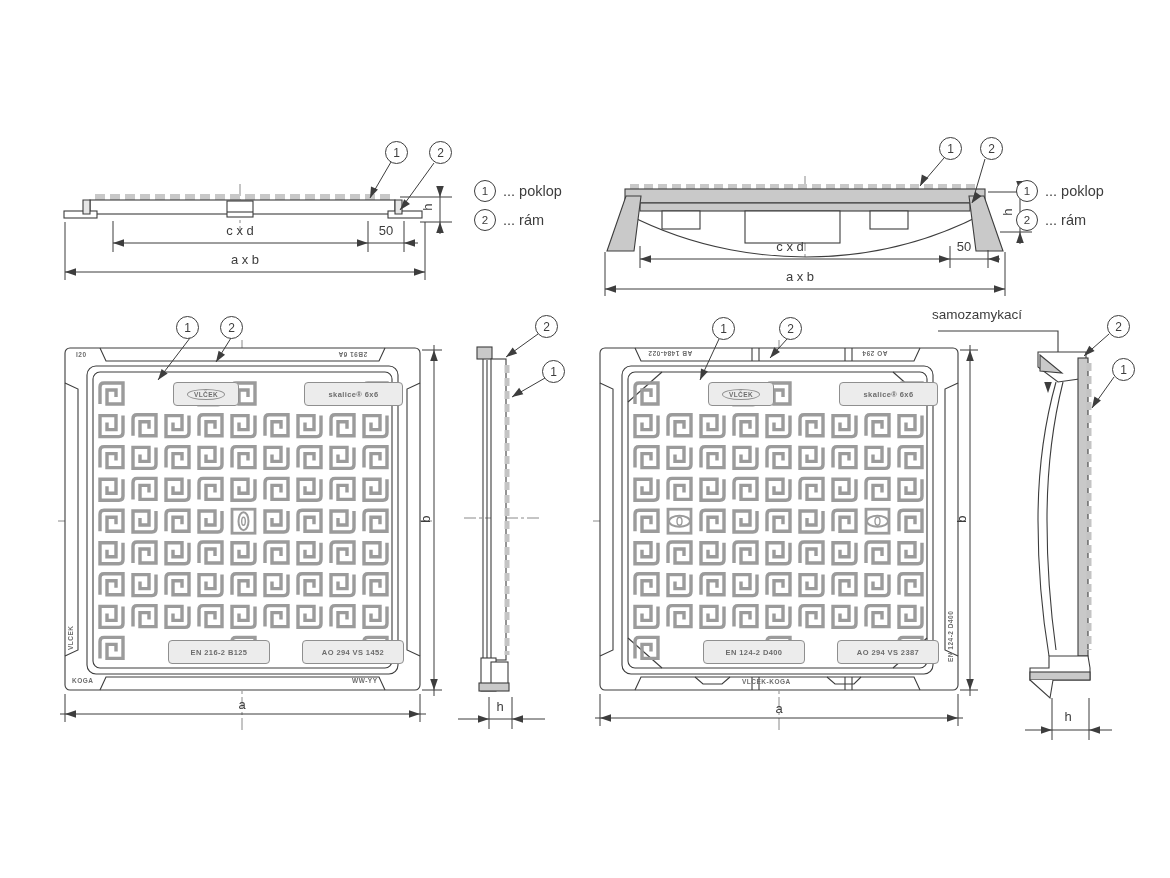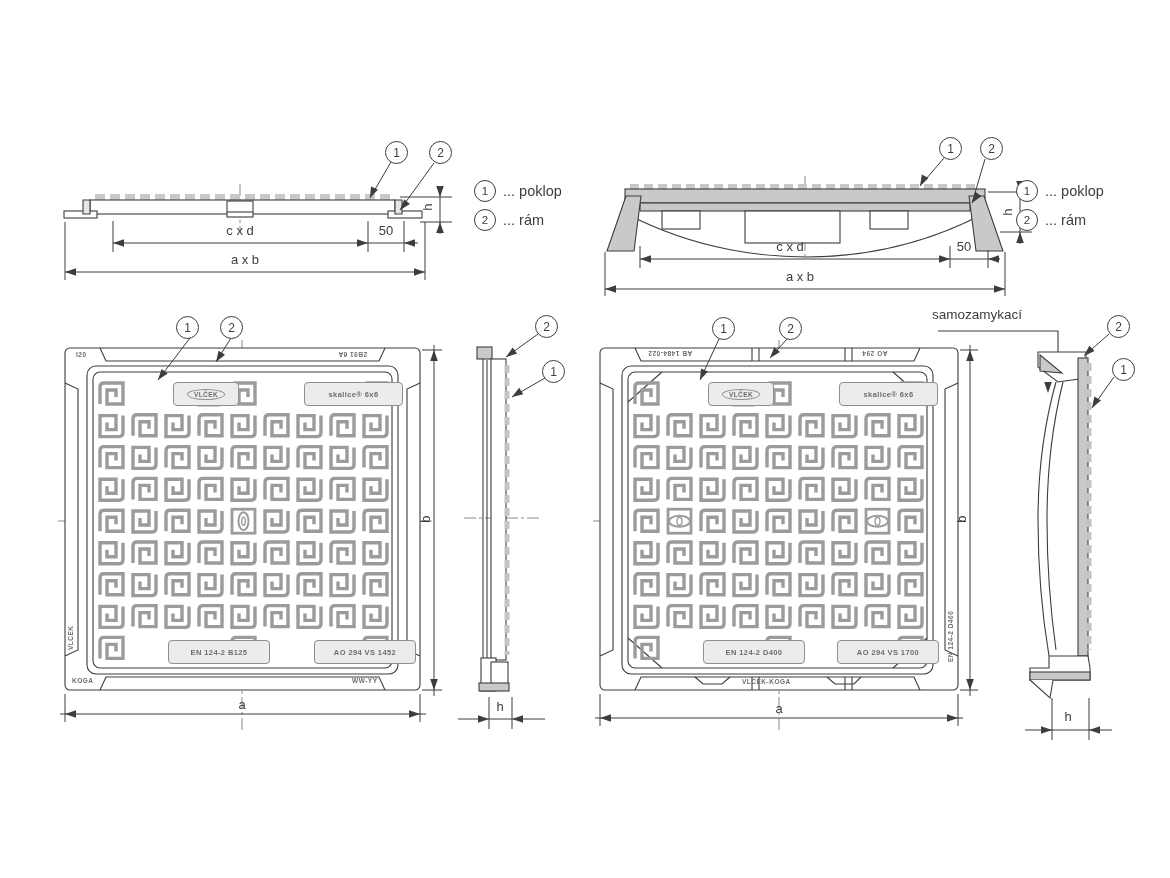--- a/index.html
+++ b/index.html
@@ -688,42 +688,42 @@
   <span class="legend-circ">2</span>
   <span>... rám</span>
 </div>
 
 <div class="callout" style="left:176px;top:316px;">1</div>
 <div class="callout" style="left:220px;top:316px;">2</div>
 <div class="plate" style="left:129px;top:382px;width:64px;height:22px;">
   <span class="logo-oval">VLČEK</span>
 </div>
 <div class="plate" style="left:260px;top:382px;width:97px;height:22px;">skalice® 6x6</div>
-<div class="plate" style="left:124px;top:640px;width:100px;height:22px;">EN 124-2 B125</div>
-<div class="plate" style="left:270px;top:640px;width:100px;height:22px;">AO 294 VS 1452</div>
+<div class="plate" style="left:124px;top:640px;width:100px;height:22px;">EN 216-2 B125</div>
+<div class="plate" style="left:258px;top:640px;width:100px;height:22px;">AO 294 VS 1452</div>
 <div class="mark" style="left:76px;top:351px;">I20</div>
 <div class="mark rot180" style="left:338px;top:351px;">2B91 6A</div>
 <div class="mark" style="left:72px;top:677px;">KOGA</div>
 <div class="mark" style="left:352px;top:677px;">WW-YY</div>
 <div class="mark vert" style="left:67px;top:650px;">VLCEK</div>
 <div class="lbl lbl-rot" style="left:418px;top:512px;width:16px;">b</div>
 <div class="lbl" style="left:222px;top:698px;width:40px;">a</div>
 
 <div class="callout" style="left:535px;top:315px;">2</div>
 <div class="callout" style="left:542px;top:360px;">1</div>
 <div class="lbl" style="left:490px;top:700px;width:20px;">h</div>
 
 <div class="callout" style="left:712px;top:317px;">1</div>
 <div class="callout" style="left:779px;top:317px;">2</div>
 <div class="plate" style="left:664px;top:382px;width:64px;height:22px;">
   <span class="logo-oval">VLČEK</span>
 </div>
 <div class="plate" style="left:795px;top:382px;width:97px;height:22px;">skalice® 6x6</div>
 <div class="plate" style="left:659px;top:640px;width:100px;height:22px;">EN 124-2 D400</div>
-<div class="plate" style="left:793px;top:640px;width:100px;height:22px;">AO 294 VS 1700</div>
+<div class="plate" style="left:793px;top:640px;width:100px;height:22px;">AO 294 VS 2387</div>
 <div class="mark rot180" style="left:648px;top:350px;">AB 1484-022</div>
 <div class="mark rot180" style="left:862px;top:350px;">AO 294</div>
 <div class="mark" style="left:742px;top:678px;">VLCEK-KOGA</div>
 <div class="mark vert" style="left:947px;top:662px;">EN 124-2 D400</div>
 <div class="lbl lbl-rot" style="left:954px;top:512px;width:16px;">b</div>
 <div class="lbl" style="left:759px;top:702px;width:40px;">a</div>
 
 <div class="note" style="left:932px;top:307px;">samozamykací</div>
 <div class="callout" style="left:1107px;top:315px;">2</div>
 <div class="callout" style="left:1112px;top:358px;">1</div>

